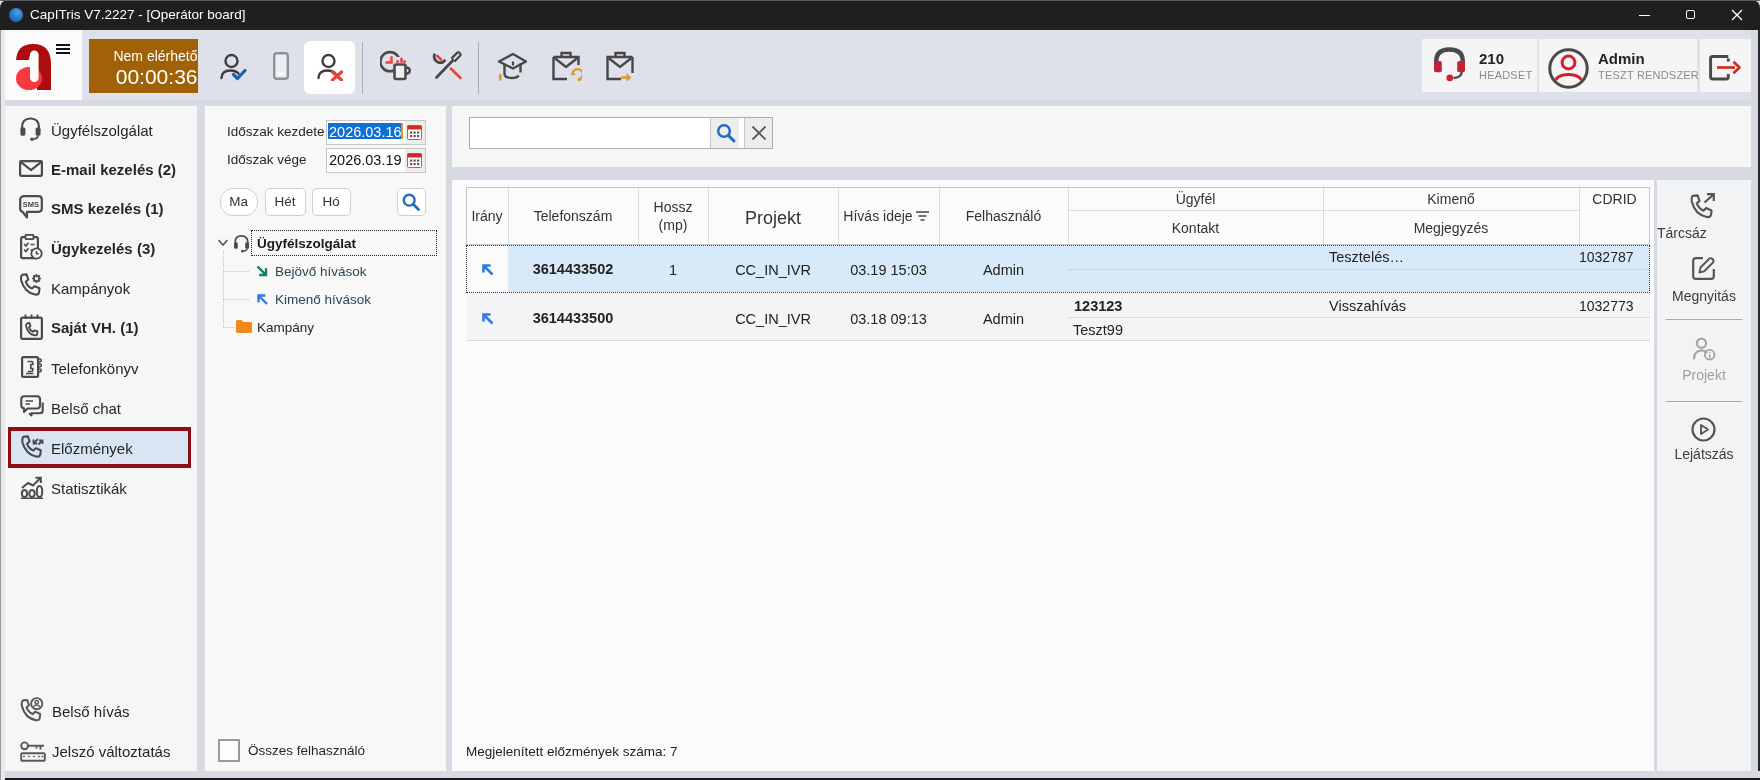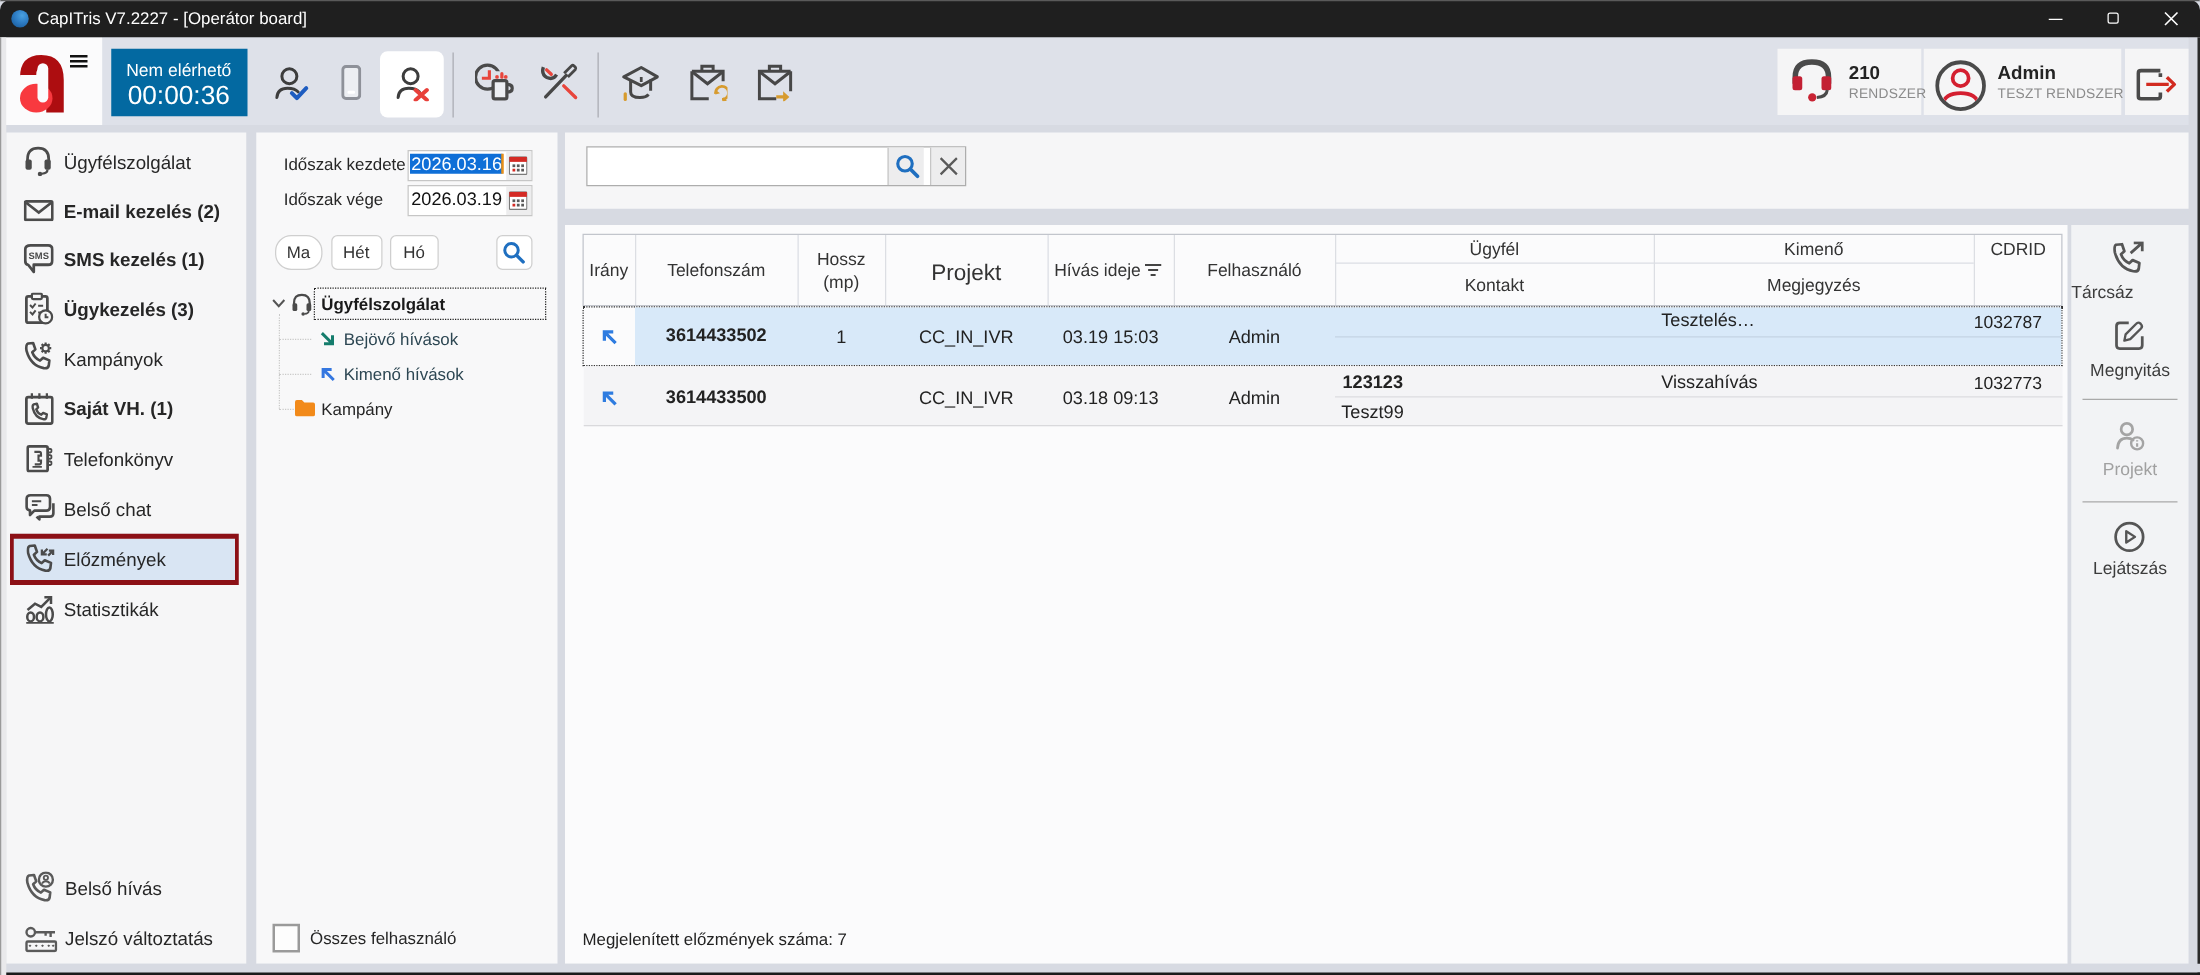--- a/index.html
+++ b/index.html
@@ -34,21 +34,21 @@
   <path d="M0,18 Q0,0 17,0 Q35,0 35,20 L35,46 L21,46 L21,17 Q21,10 17,10 Q13,10 13,16 L0,16 Z" fill="#ad0d10"></path>
   <ellipse cx="13" cy="34.5" rx="13" ry="11.5" fill="#f8393f"></ellipse>
   <rect x="14" y="6.5" width="8.6" height="31.5" rx="4.3" fill="#fbfbfc"></rect>
 </svg>
 </div>
 
 <div class="abs" style="left:56px;top:43.5px;width:14px;height:2.6px;background:#111;"></div>
 <div class="abs" style="left:56px;top:47.6px;width:14px;height:2.6px;background:#111;"></div>
 <div class="abs" style="left:56px;top:51.7px;width:14px;height:2.6px;background:#111;"></div>
 
-<div class="abs" style="left:88.5px;top:38.5px;width:109px;height:54.5px;background:#0369a1;color:#fff;text-align:center;">
+<div class="abs" style="left:88.5px;top:38.5px;width:109px;height:54.5px;background:#a16207;color:#fff;text-align:right;">
   <div style="margin-top:9px;font-size:14px;">Nem elérhető</div>
   <div style="margin-top:1px;font-size:21px;">00:00:36</div>
 </div>
 
 <div class="abs" style="left:304px;top:41px;width:51px;height:53px;background:#fff;border-radius:6px;"></div>
 
 <div class="abs" style="left:218px;top:51px;">
 <svg width="30" height="30" viewBox="0 0 30 30" fill="none">
   <circle cx="13.5" cy="10" r="6" stroke="#3d3d3d" stroke-width="2.4"></circle>
   <path d="M3.5,27 Q4,19.5 12,19.5 Q18,19.5 20.5,22.5" stroke="#3d3d3d" stroke-width="2.4" stroke-linecap="round"></path>
@@ -136,21 +136,21 @@
 <div class="abs" style="left:1433px;top:47px;">
 <svg width="33" height="35" viewBox="0 0 33 35" fill="none">
   <path d="M3.2,20 L3.2,14.5 Q3.2,2.5 16.5,2.5 Q29.8,2.5 29.8,14.5 L29.8,20" stroke="#4a4a4a" stroke-width="4.4"></path>
   <rect x="1" y="14" width="7.8" height="11.2" rx="2" fill="#c32034"></rect>
   <rect x="24.2" y="14" width="7.8" height="11.2" rx="2" fill="#c32034"></rect>
   <path d="M28.8,25 Q28.3,30.5 20.5,31" stroke="#4a4a4a" stroke-width="2.4" fill="none"></path>
   <circle cx="16.8" cy="30.9" r="3.3" fill="#c82333"></circle>
 </svg>
 </div>
 <div class="abs" style="left:1479px;top:50px;width:60px;font-size:15px;font-weight:bold;color:#232323;">210</div>
-<div class="abs" style="left:1479px;top:69px;width:70px;font-size:11px;color:#8b8b8b;letter-spacing:0.2px;">RENDSZER</div>
+<div class="abs" style="left:1479px;top:69px;width:70px;font-size:11px;color:#8b8b8b;letter-spacing:0.2px;">HEADSET</div>
 
 <div class="abs" style="left:1548px;top:48px;">
 <svg width="41" height="41" viewBox="0 0 41 41" fill="none">
   <clipPath id="ucl">
         <circle cx="20.5" cy="20.5" r="17.2"></circle>
       </clipPath>
   <circle cx="20.5" cy="20.5" r="18.7" stroke="#4a4a4a" stroke-width="3"></circle>
   <circle cx="20.5" cy="14.5" r="6.4" stroke="#d41f30" stroke-width="3"></circle>
   <path d="M5.5,36 Q8,26.5 20.5,26.5 Q33,26.5 35.5,36" stroke="#d41f30" stroke-width="3" fill="none" clip-path="url(#ucl)"></path>
 </svg>

